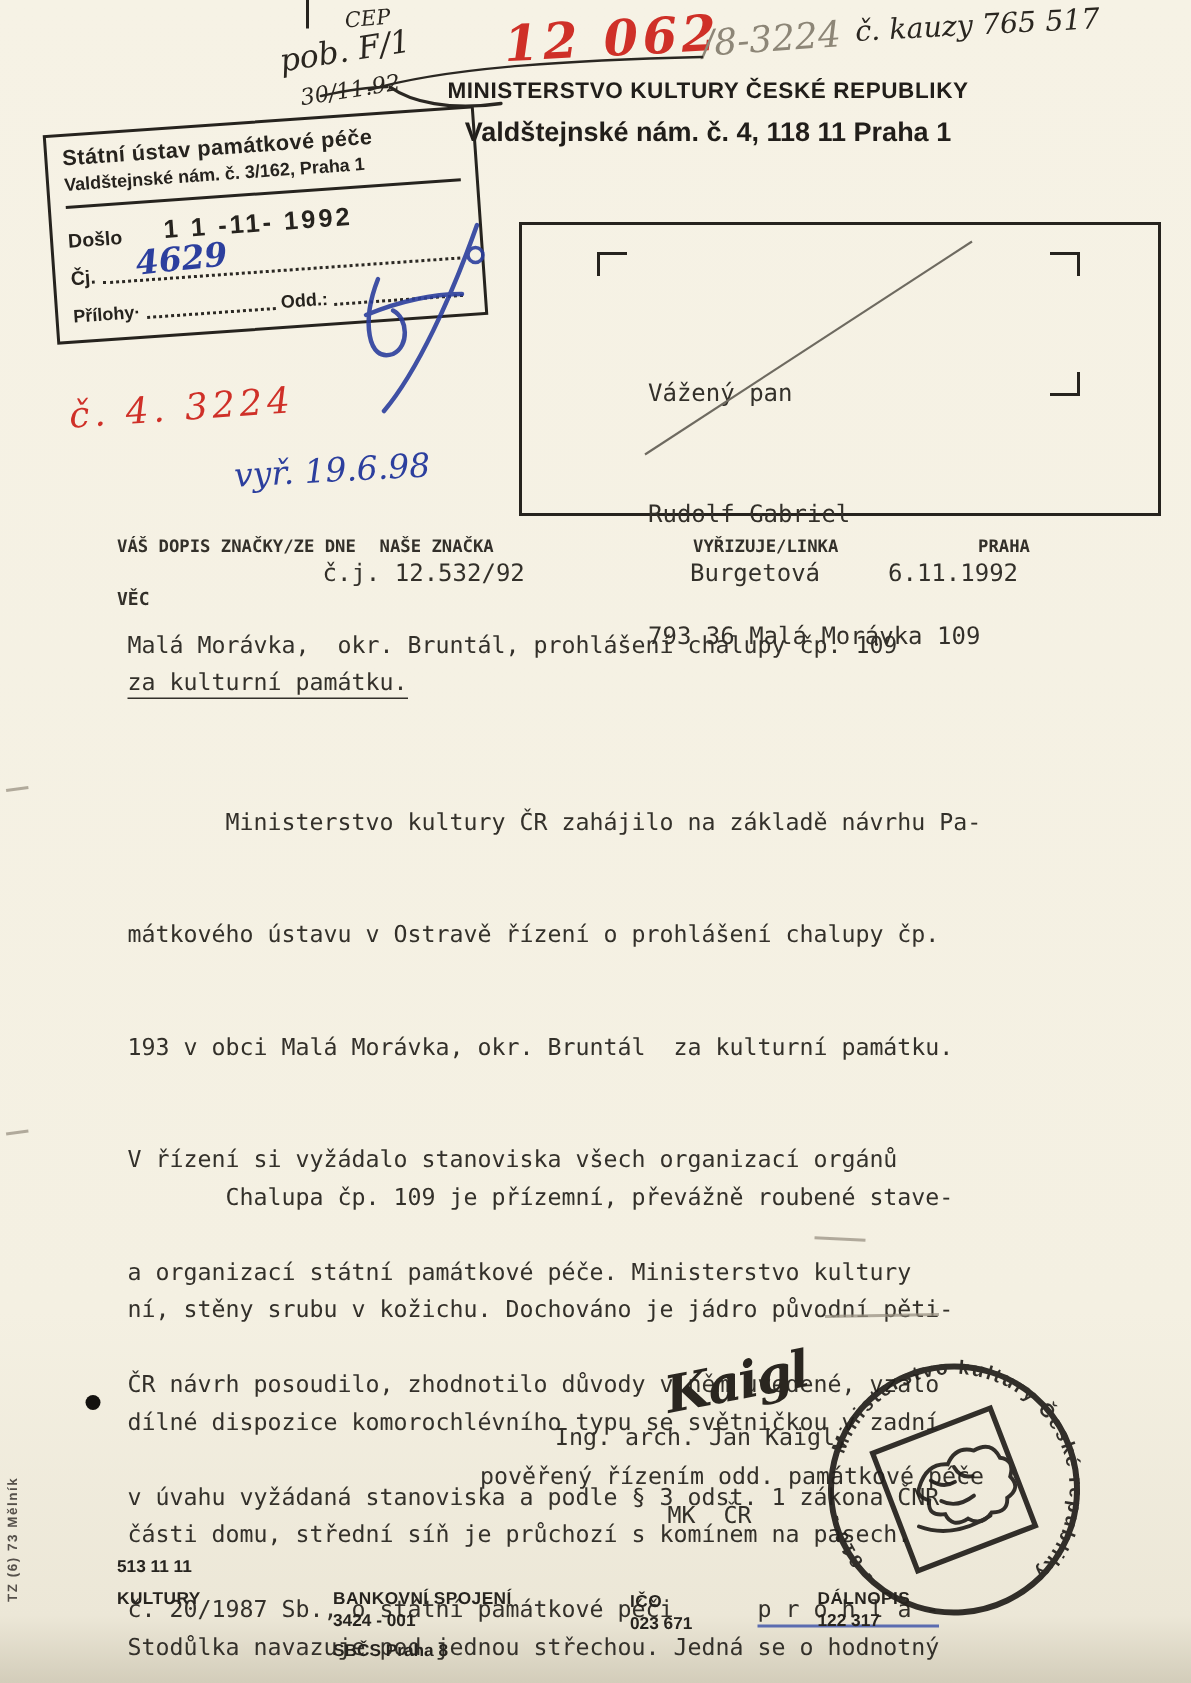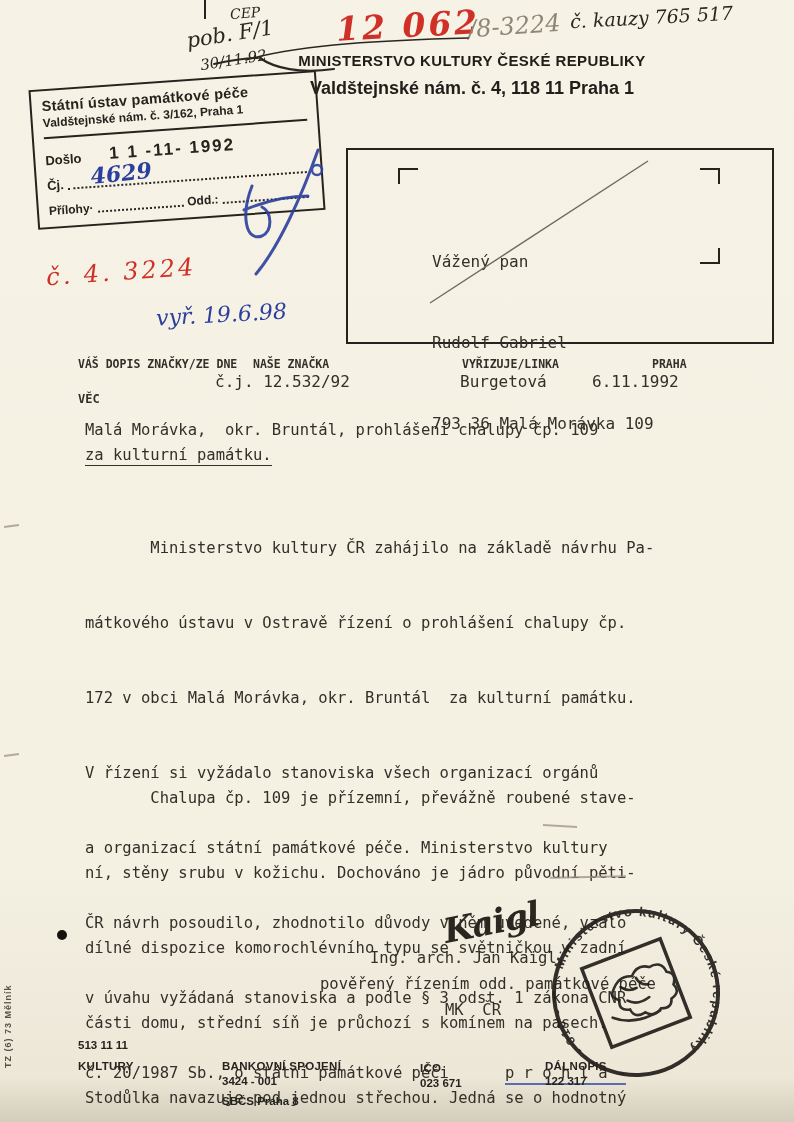--- a/index.html
+++ b/index.html
@@ -105,21 +105,21 @@
   <div class="abs vec" style="left:78px;top:392px;">VĚC</div>
 
   <div class="abs mono typed" style="left:85px;top:418px;">Malá Morávka,  okr. Bruntál, prohlášení chalupy čp. 109</div>
   <div class="abs" style="left:85px;top:443px;">
     <span class="mono typed typed-u">za kulturní památku.</span>
   </div>
 
   <div class="abs mono typed" style="left:85px;top:486px;">
     <div>       Ministerstvo kultury ČR zahájilo na základě návrhu Pa-</div>
     <div>mátkového ústavu v Ostravě řízení o prohlášení chalupy čp.</div>
-    <div>172 v obci Malá Morávka, okr. Bruntál  za kulturní památku.</div>
+    <div>193 v obci Malá Morávka, okr. Bruntál  za kulturní památku.</div>
     <div>V řízení si vyžádalo stanoviska všech organizací orgánů</div>
     <div>a organizací státní památkové péče. Ministerstvo kultury</div>
     <div>ČR návrh posoudilo, zhodnotilo důvody v něm uvedené, vzalo</div>
     <div>v úvahu vyžádaná stanoviska a podle § 3 odst. 1 zákona ČNR</div>
     <div><span>č. 20/1987 Sb., o státní památkové péči      </span><span class="hand-u">p r o h l a -</span></div>
     
     
   </div>
 
   <div class="abs mono typed" style="left:85px;top:736px;">

